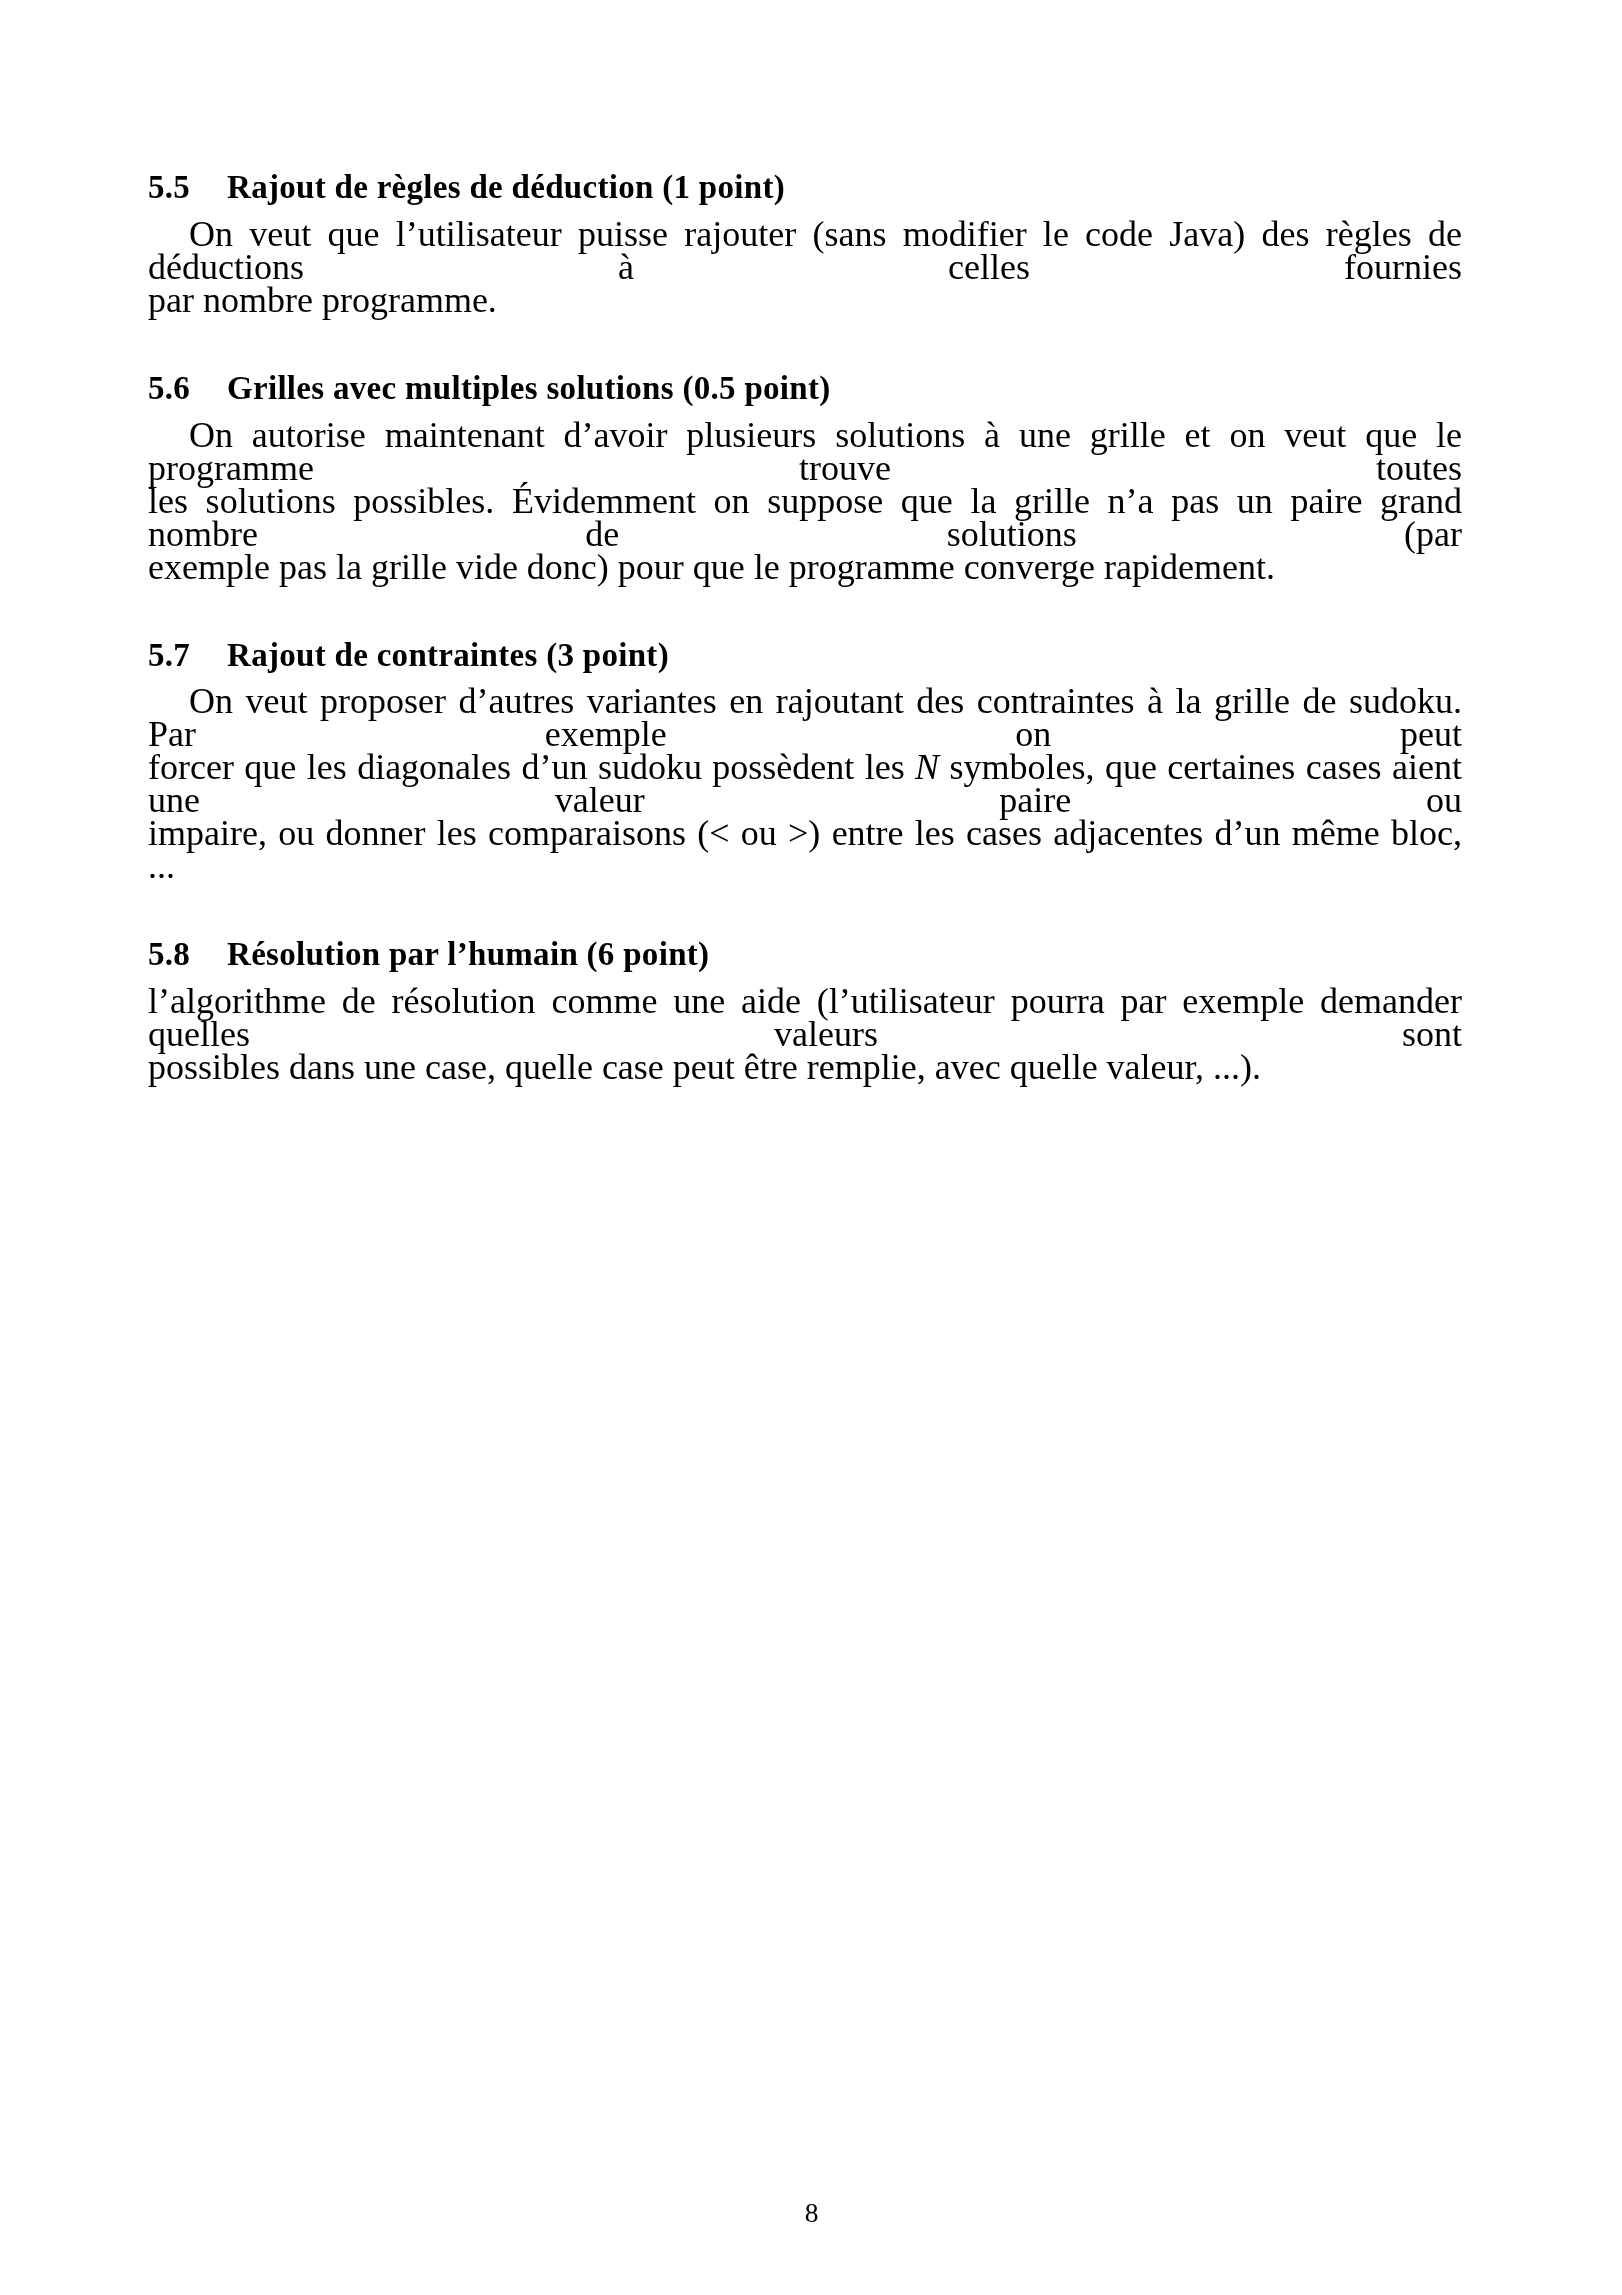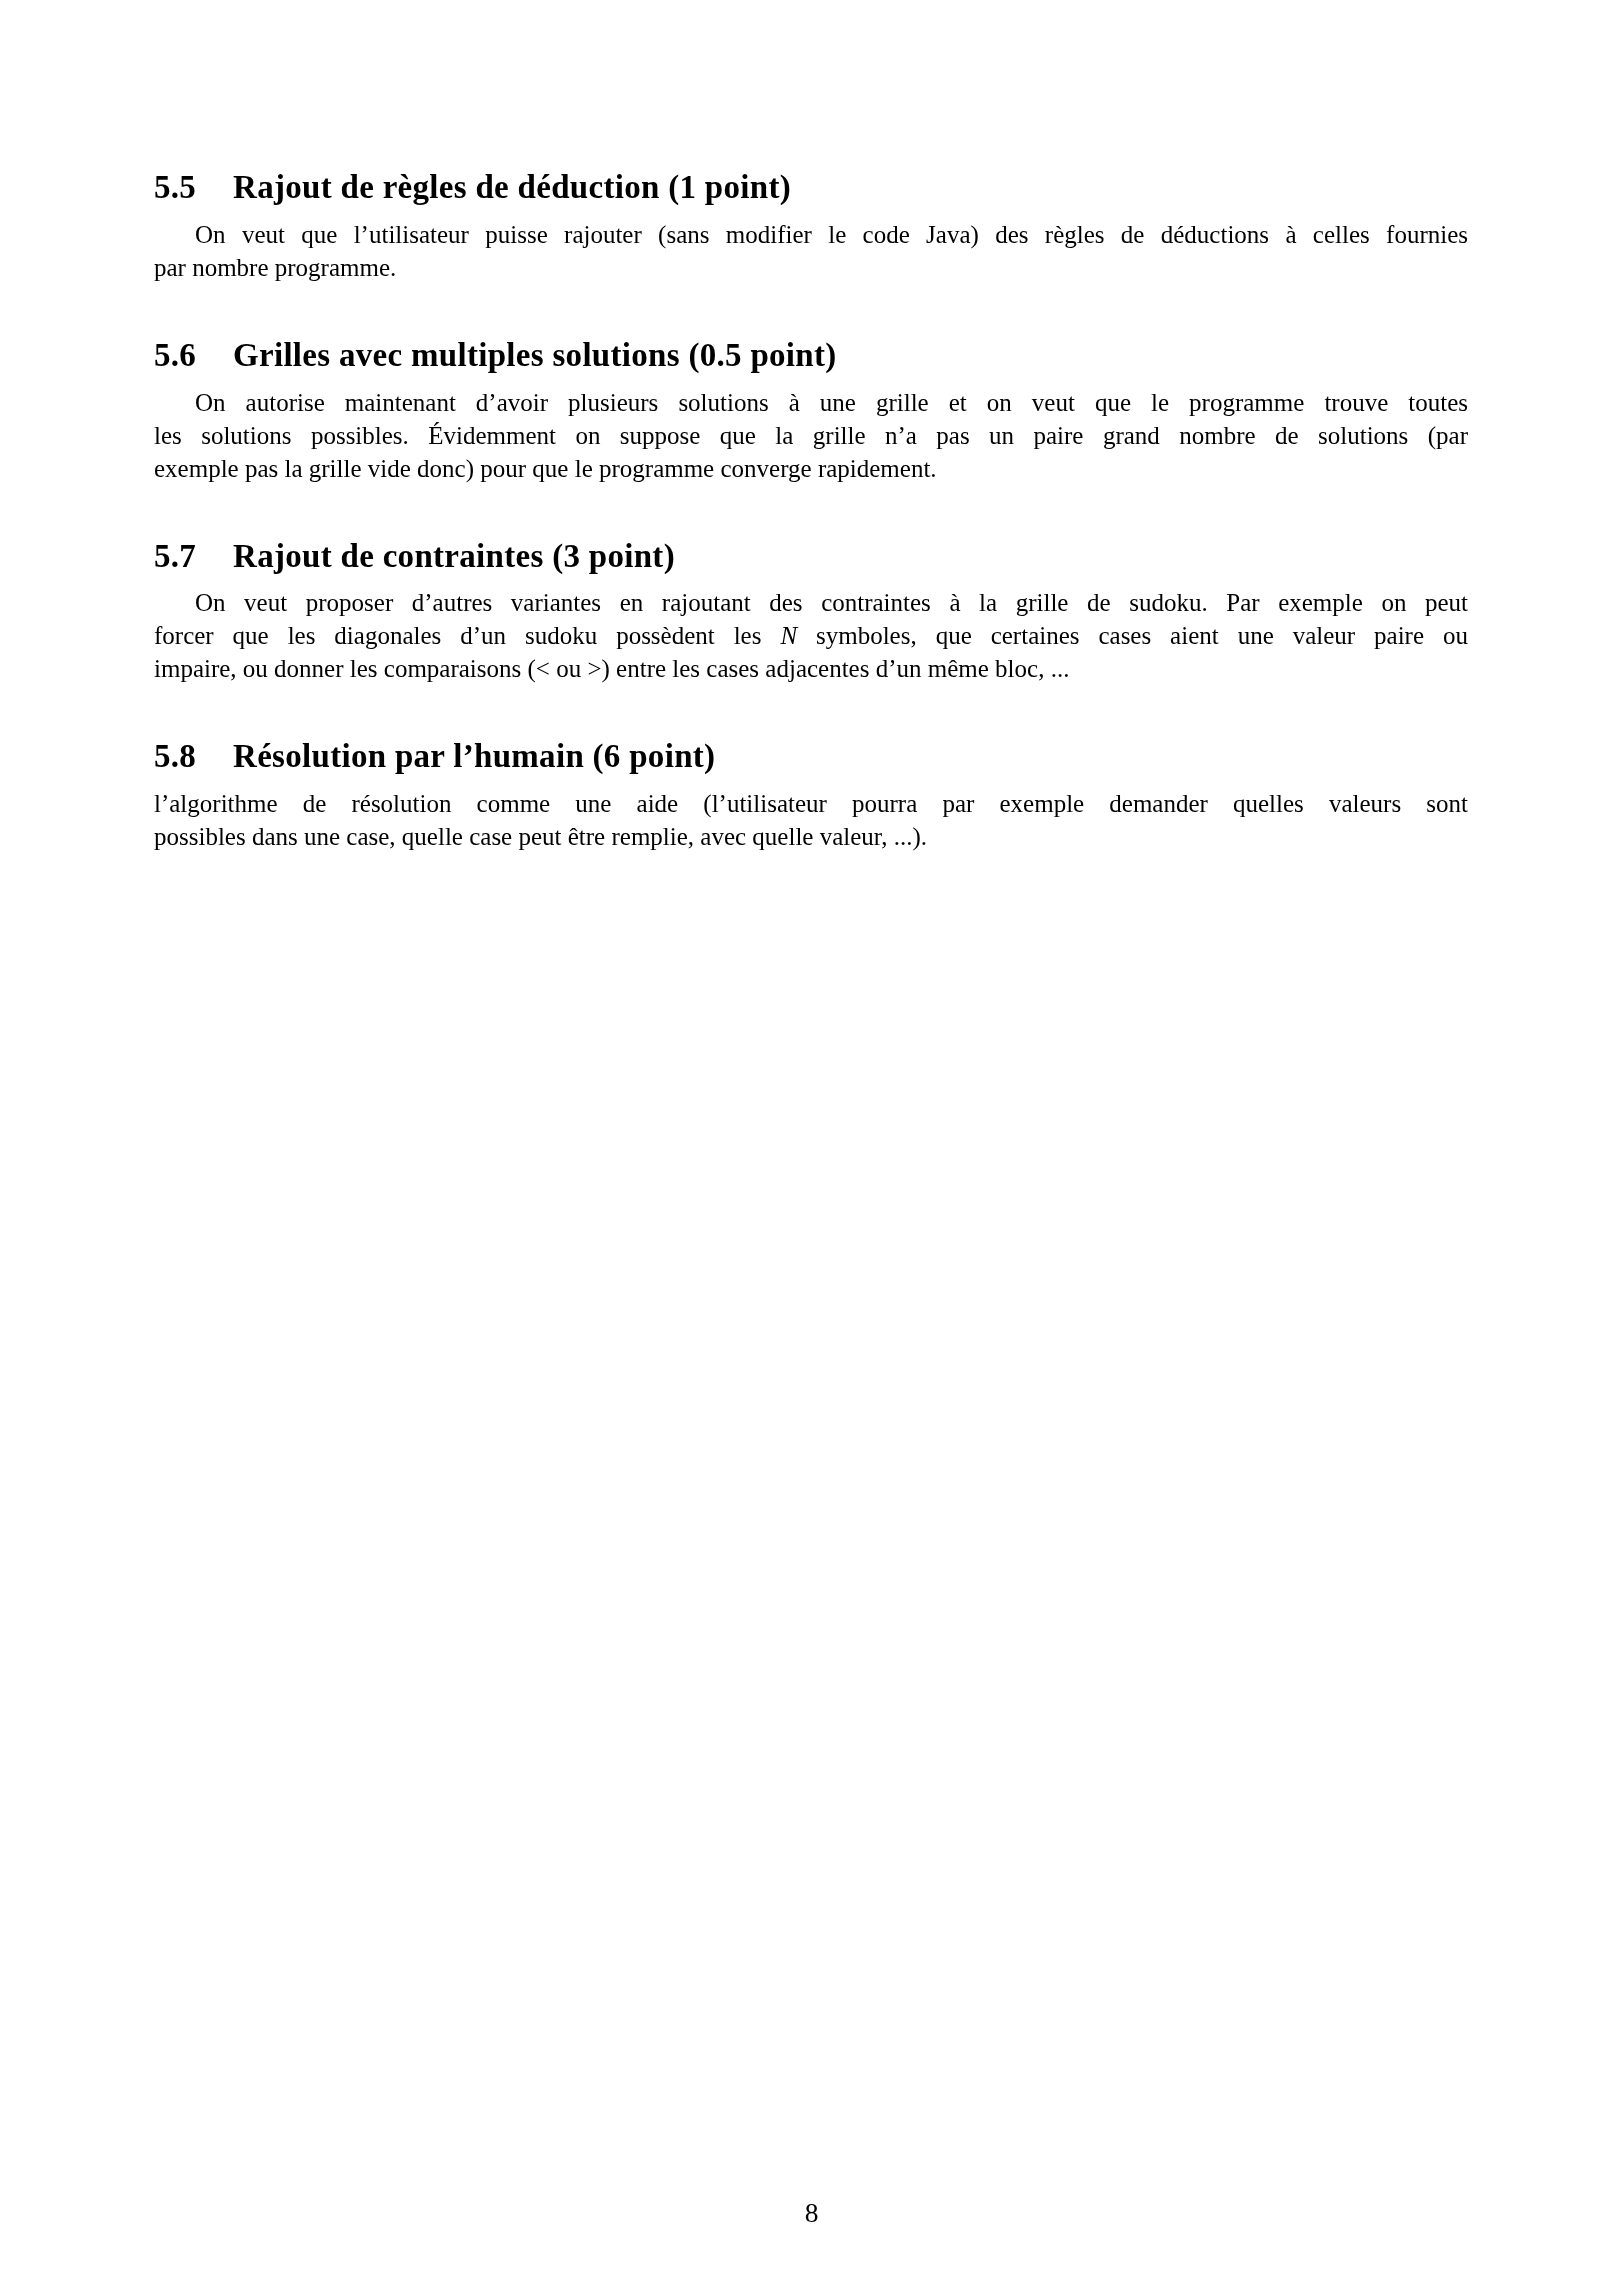--- a/index.html
+++ b/index.html
@@ -11,41 +11,41 @@
     position: relative;
     width: 1623px;
     height: 2295px;
     background: #ffffff;
     color: #000000;
     font-family: "Liberation Serif", serif;
     overflow: hidden;
   }
   .content {
     position: absolute;
-    left: 154px;
+    left: 148px;
     top: 157px;
     width: 1314px;
   }
   .sec-h {
     display: flex;
     align-items: baseline;
     font-size: 33px;
     line-height: 37px;
     font-weight: bold;
     margin: 41px 0 11.8px 0;
     letter-spacing: 0.3px;
   }
   .sec:first-child .sec-h { margin-top: 0; }
   .sec-num {
     flex: 0 0 79px;
     width: 79px;
   }
   .sec-title { flex: 1 1 auto; margin-top: 12px; }
   .para {
-    font-size: 25px;
+    font-size: 36px;
     line-height: 33px;
     margin: 0;
   }
   .pline {
     text-align: justify;
     text-align-last: justify;
     text-justify: inter-word;
   }
   .pline.first { text-indent: 41px; }
   .pline.last { text-align-last: left; }

